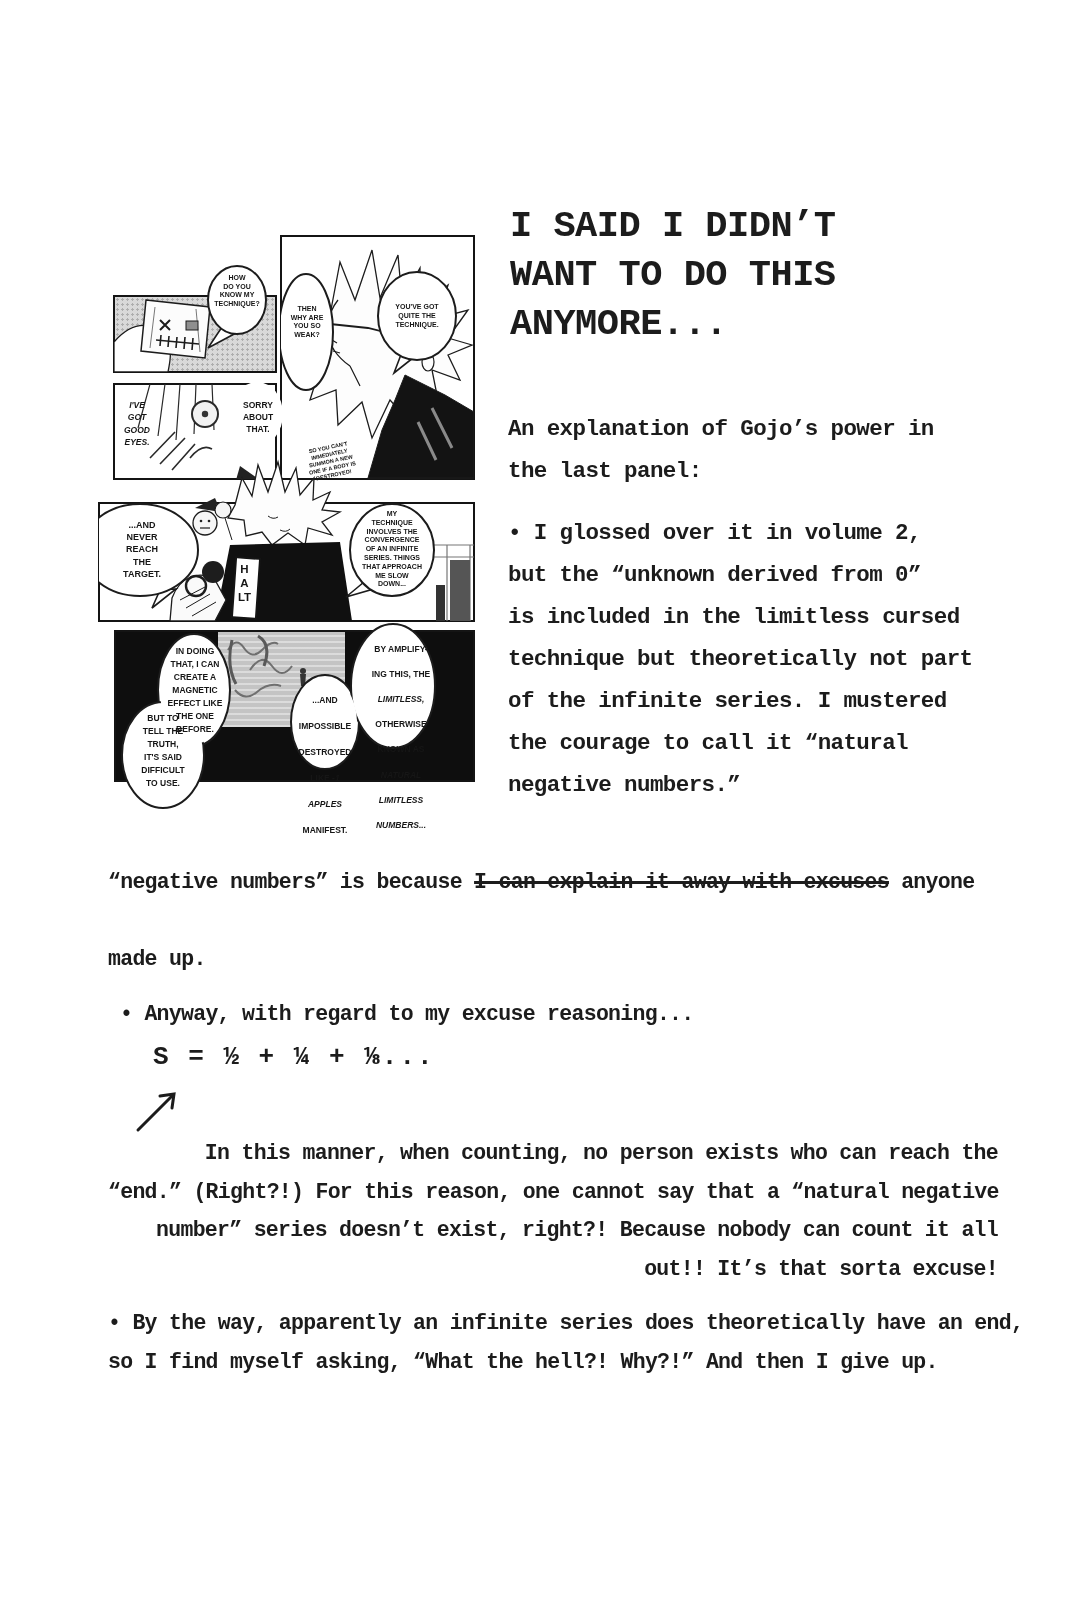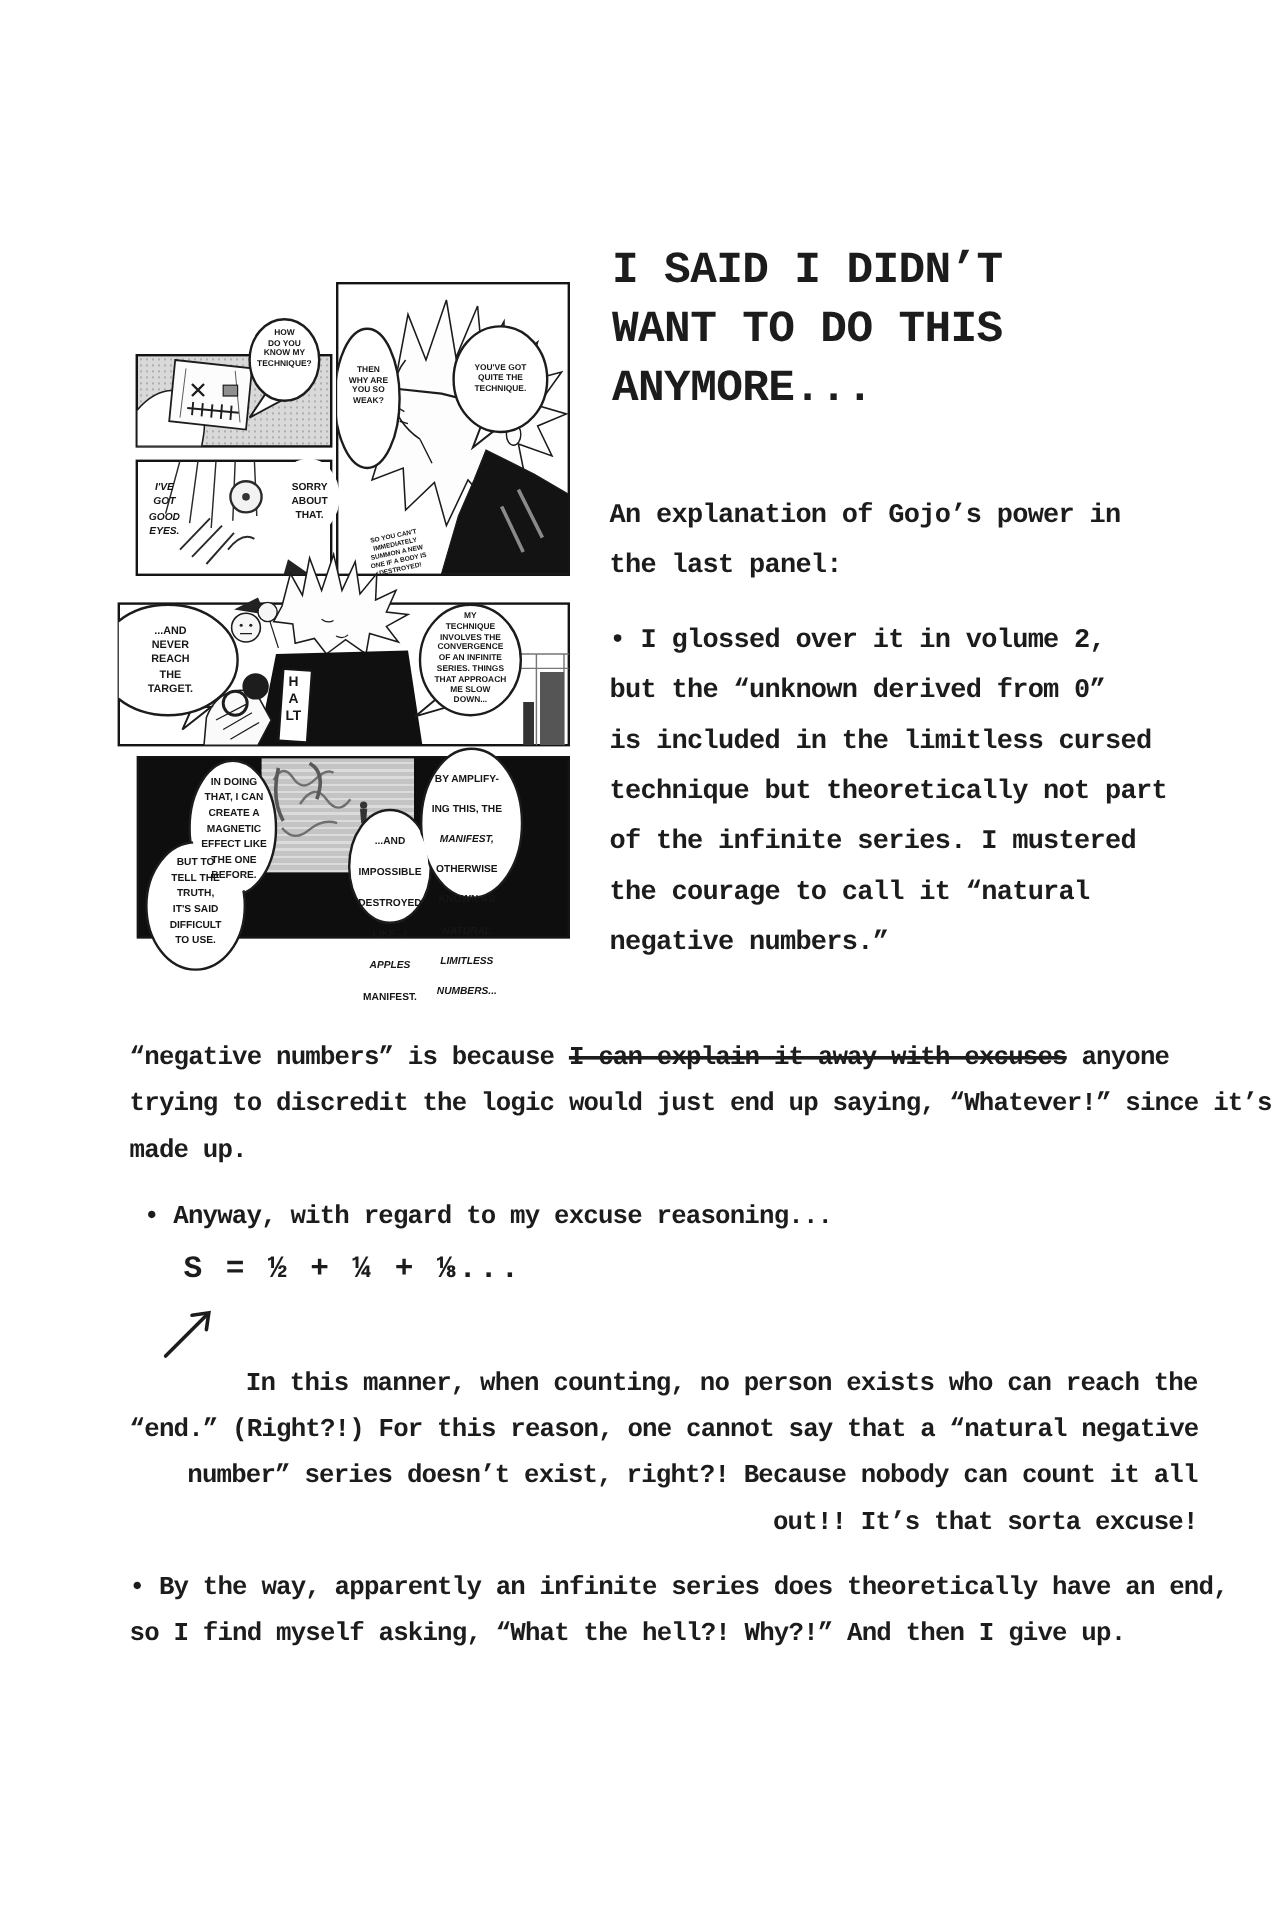--- a/index.html
+++ b/index.html
@@ -29,21 +29,21 @@
   #t-b2{left:379px;top:303px;width:76px;font-size:7px;line-height:8.8px;}
   #t-b3{left:295px;top:444px;width:72px;font-size:5.5px;line-height:7px;transform:rotate(-12deg);}
   #t-c1{left:116px;top:399px;width:42px;font-size:8.5px;line-height:12.4px;font-style:italic;}
   #t-c2{left:232px;top:399px;width:52px;font-size:8.5px;line-height:12px;}
   #t-d1{left:104px;top:519px;width:76px;font-size:9px;line-height:12.2px;}
   #t-d2{left:352px;top:510px;width:80px;font-size:7px;line-height:8.8px;}
   #t-halt{left:237px;top:562px;width:15px;font-size:11.5px;line-height:14px;word-break:break-all;}
   #t-e1{left:160px;top:645px;width:70px;font-size:8.5px;line-height:13px;}
   #t-e2{left:127px;top:712px;width:72px;font-size:8.5px;line-height:13px;}
   #t-e3{left:291px;top:681px;width:68px;font-size:8.5px;line-height:13px;}
-  #t-e4{left:348px;top:630px;width:82px;font-size:8.5px;line-height:12.6px;text-align:center;}
+  #t-e4{left:360px;top:630px;width:82px;font-size:8.5px;line-height:12.6px;text-align:center;}
   .it{font-style:italic;}
   
   .hand{position:absolute;z-index:3;font-family:Liberation Mono, monospace;font-weight:700;color:#1c1c1c;}
   #title{left:510px;top:202px;width:430px;font-size:37px;line-height:49px;letter-spacing:-0.5px;white-space:pre;}
   #rc-intro{left:508px;top:408px;width:440px;font-size:22.5px;line-height:42px;letter-spacing:-0.6px;white-space:pre;}
   #rc-b1{left:508px;top:512px;width:440px;font-size:22.5px;line-height:42px;letter-spacing:-0.6px;white-space:pre;}
   .note{left:108px;width:890px;font-size:21.5px;line-height:38.5px;letter-spacing:-0.7px;white-space:pre;}
   #p1{top:824px;white-space:nowrap;}
   #p2{top:995px;left:120px;}
   #p3{top:1134px;text-align:right;}
@@ -221,21 +221,21 @@
   <div>...AND</div>
   <div>IMPOSSIBLE</div>
   <div>DESTROYED</div>
   <div><span>LIKE </span><span class="it">-1</span></div>
   <div class="it">APPLES</div>
   <div>MANIFEST.</div>
 </div>
 <div class="bt" id="t-e4">
   <div>BY AMPLIFY-</div>
   <div>ING THIS, THE</div>
-  <div class="it">MANIFEST,</div>
+  <div class="it">LIMITLESS,</div>
   <div>OTHERWISE</div>
   <div>KNOWN AS</div>
   <div class="it">NATURAL</div>
   <div class="it">LIMITLESS</div>
   <div class="it">NUMBERS...</div>
 </div>
 
 <div class="hand" id="title">I SAID I DIDN’T
 WANT TO DO THIS
 ANYMORE...</div>
@@ -245,21 +245,21 @@
 but the “unknown derived from 0”
 is included in the limitless cursed
 technique but theoretically not part
 of the infinite series. I mustered
 the courage to call it “natural
 negative numbers.”</div>
 
 <div class="hand note" id="p1">
   <br>
   <span>“negative numbers” is because </span><span class="strike">I can explain it away with excuses</span><span> anyone</span><br>
-  <span>trying to discredit the logic would just end up saying, “Whatever!” since it’s</span><br>
+  <br>
   <span>made up.</span>
 </div>
 <div class="hand note" id="p2">• Anyway, with regard to my excuse reasoning...</div>
 <div class="hand" id="formula">S = ½ + ¼ + ⅛...</div>
 <div class="hand note" id="p3">In this manner, when counting, no person exists who can reach the
 “end.” (Right?!) For this reason, one cannot say that a “natural negative
 number” series doesn’t exist, right?! Because nobody can count it all
 out!! It’s that sorta excuse!</div>
 <div class="hand note" id="p4">• By the way, apparently an infinite series does theoretically have an end,
 so I find myself asking, “What the hell?! Why?!” And then I give up.</div>

